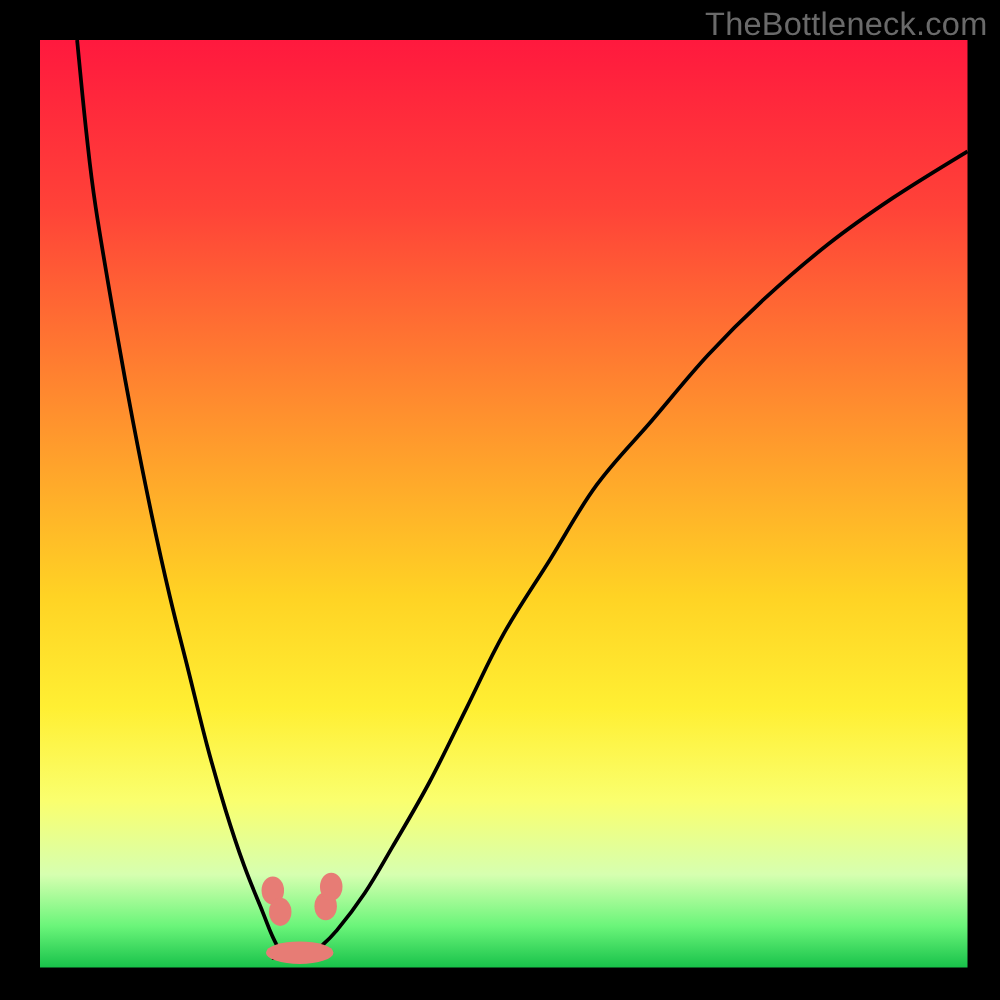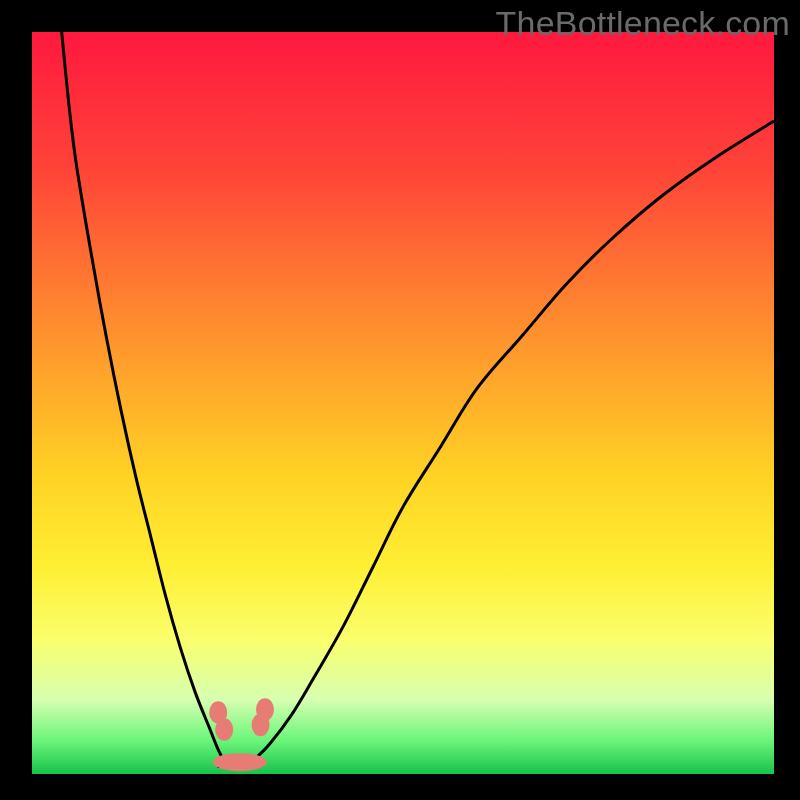--- a/index.html
+++ b/index.html
@@ -20,21 +20,21 @@
   svg {
     position: absolute;
     top: 0;
     left: 0;
   }
   .watermark {
     position: absolute;
     top: 4px;
     right: 10px;
     color: #6a6a6a;
-    font-size: 34px;
+    font-size: 26px;
     font-weight: 500;
     letter-spacing: 0.2px;
     user-select: none;
   }
 </style>
 </head>
 <body>
 
 <div class="canvas-wrap">
 

